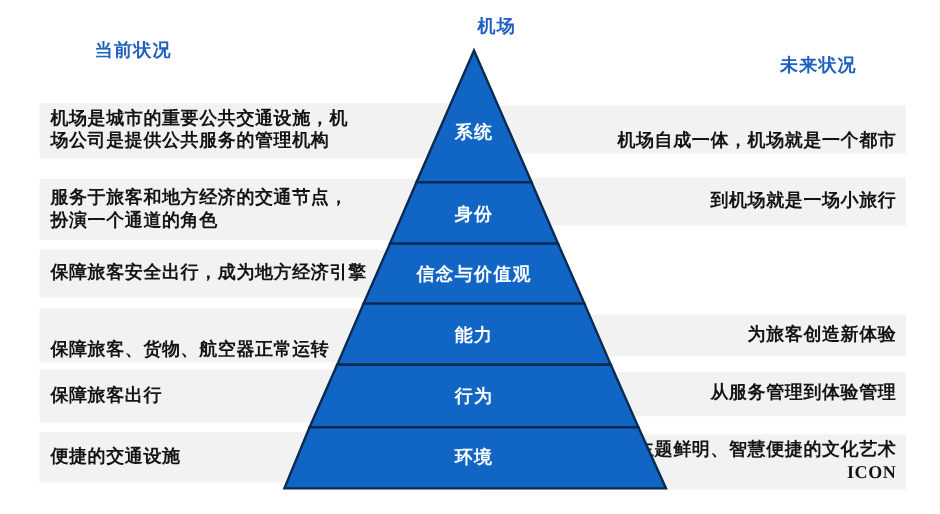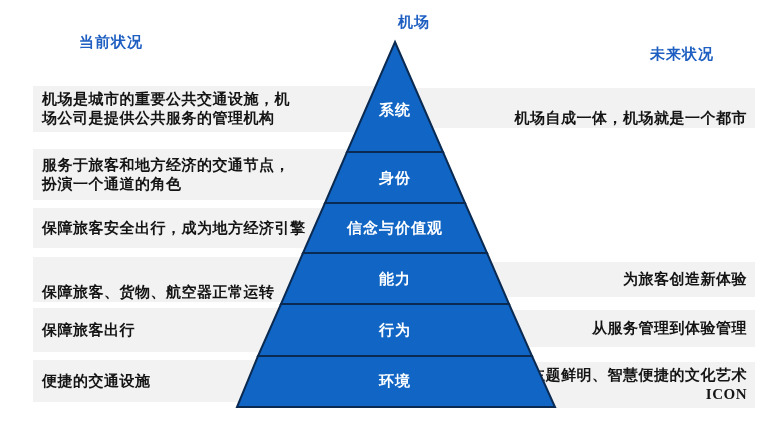--- a/index.html
+++ b/index.html
@@ -79,20 +79,23 @@
   <div class="row left" style="top:308px;height:44px;">
     <span class="txt">保障旅客出行</span>
   </div>
   <div class="row left" style="top:360px;height:42px;">
     <span class="txt">便捷的交通设施</span>
   </div>
 
   <div class="row right" style="top:88px;height:40px;align-items:flex-end;">
     <span class="txt">机场自成一体，机场就是一个都市</span>
   </div>
+  <div class="row right" style="top:148px;height:40px;">
+    <span class="txt">到机场就是一场小旅行</span>
+  </div>
   <div class="row right" style="top:310px;height:37px;">
     <span class="txt">从服务管理到体验管理</span>
   </div>
   <div class="row right" style="top:262px;height:35px;">
     <span class="txt">为旅客创造新体验</span>
   </div>
   <div class="row right" style="top:362px;height:46px;">
     <span class="txt" style="width:218px;">主题鲜明、智慧便捷的文化艺术ICON</span>
   </div>
 

